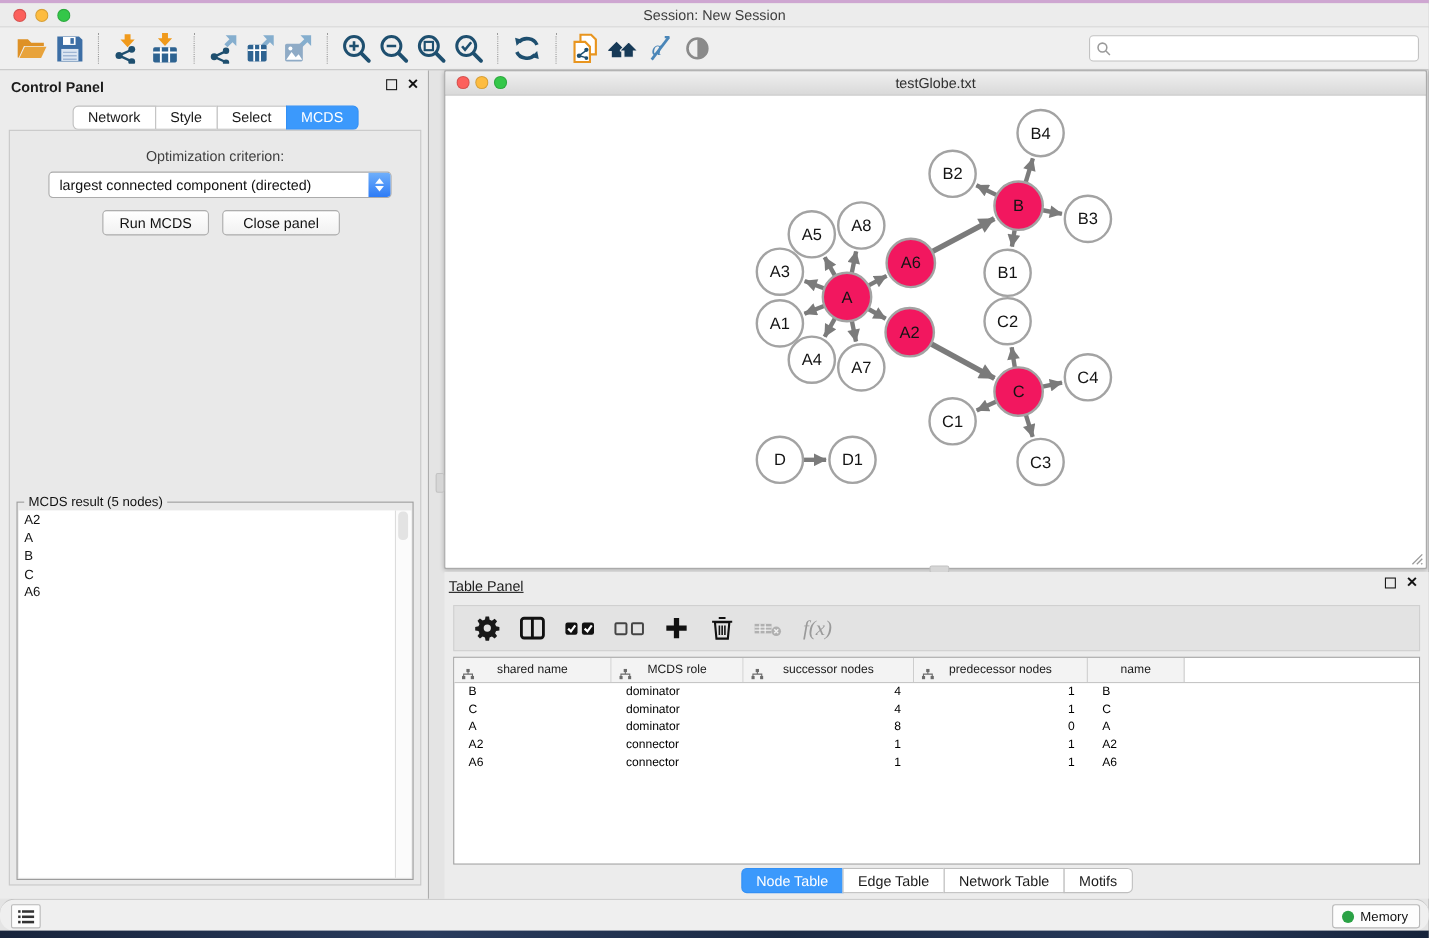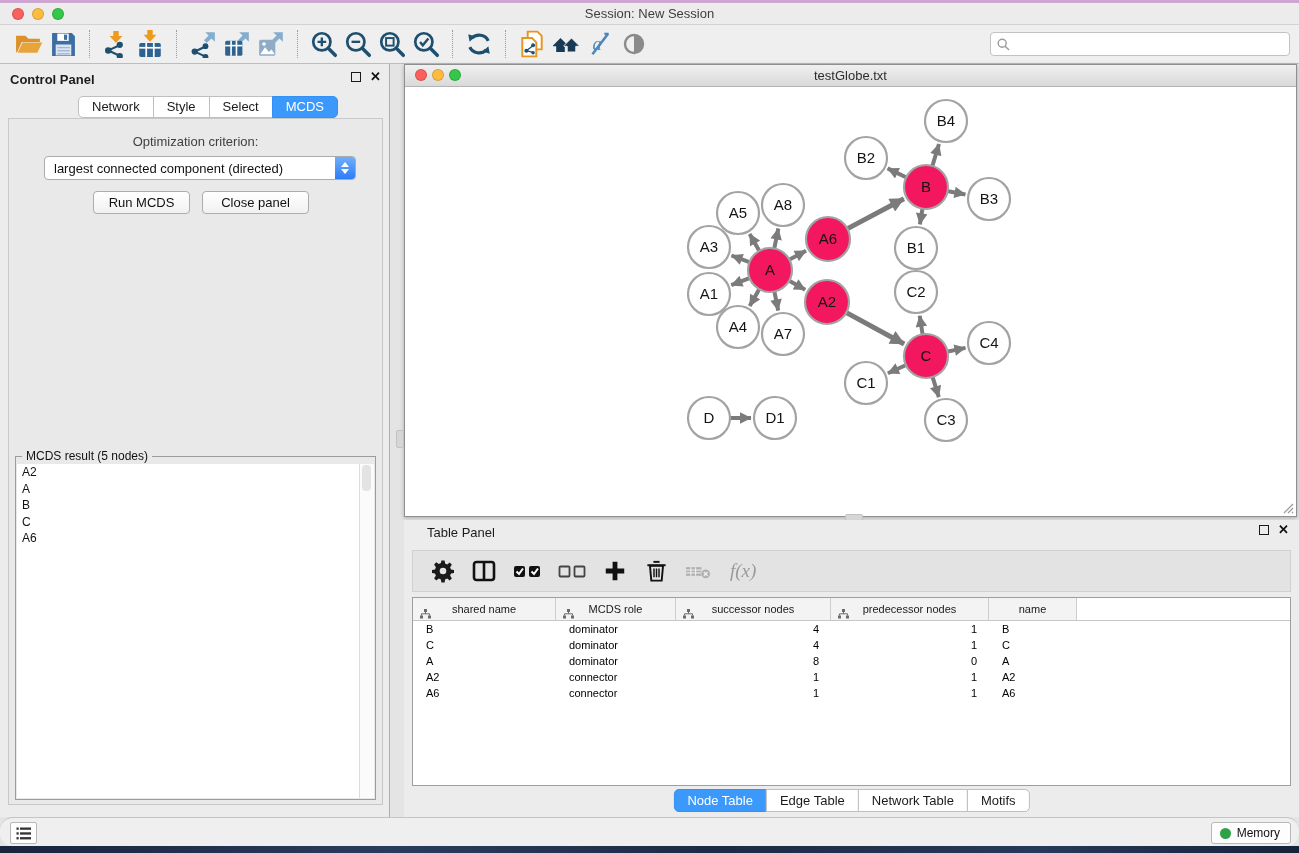--- a/index.html
+++ b/index.html
@@ -29,21 +29,21 @@
   .cp-title{position:absolute;left:10px;top:8px;font-size:13px;color:#1c1c1c;font-weight:bold;}
   .panel-btns{position:absolute;right:8px;top:8px;display:flex;gap:9px;align-items:center;}
   .float-box{width:10px;height:10px;border:1.6px solid #1a1a1a;box-sizing:border-box;}
   .close-x{font-size:13px;font-weight:bold;color:#111;line-height:10px;}
   .seg-tabs{display:flex;}
   .seg{border:1px solid #BFBFBF;background:#fff;color:#1a1a1a;font-size:13px;line-height:20px;
     padding:0 13px;margin-left:-1px;cursor:default;}
   .seg:first-child{border-radius:5px 0 0 5px;margin-left:0;}
   .seg:last-child{border-radius:0 5px 5px 0;}
   .seg.sel{background:#3B99FC;border-color:#3390F5;color:#fff;}
-  .cp-tabs{position:absolute;left:78px;top:32px;}
+  .cp-tabs{position:absolute;left:66px;top:32px;}
   .cp-inner{position:absolute;left:8px;top:54px;width:375px;height:687px;background:#E9E9E9;
     border:1px solid #C8C8C8;box-sizing:border-box;}
   .opt-label{position:absolute;left:0;top:15px;width:100%;text-align:center;font-size:13px;color:#404040;}
   .dropdown{position:absolute;left:35px;top:37px;width:312px;height:24px;background:#fff;border:1px solid #ABABAB;
     border-radius:4px;box-sizing:border-box;display:flex;align-items:center;}
   .dropdown .val{flex:1;font-size:13px;color:#111;padding-left:9px;white-space:nowrap;overflow:hidden;}
   .dd-stepper{width:20px;height:22px;border-radius:0 3px 3px 0;background:linear-gradient(#6FAFFB,#2E7CF6);
     display:flex;flex-direction:column;align-items:center;justify-content:center;gap:2px;}
   .dd-stepper i{display:block;width:0;height:0;border-left:4px solid transparent;border-right:4px solid transparent;}
   .dd-up{border-bottom:5px solid #fff;} .dd-down{border-top:5px solid #fff;}
@@ -65,21 +65,21 @@
   .net-titlebar{position:relative;height:21px;background:linear-gradient(#F0F0F0,#D9D9D9);border-bottom:1px solid #B3B3B3;}
   .net-titlebar .tl{top:4px;}
   .net-title{text-align:center;line-height:21px;font-size:13px;color:#2e2e2e;}
   .net-canvas{position:absolute;left:0;top:22px;right:0;bottom:0;background:#fff;}
   .resize-grip{position:absolute;right:2px;bottom:2px;}
   .splitter-v{position:absolute;left:396px;top:430px;width:8px;height:18px;background:#D6D6D6;border:1px solid #C2C2C2;border-radius:2px;box-sizing:border-box;}
   .splitter-h{position:absolute;left:845px;top:514px;width:18px;height:7px;background:#D6D6D6;border:1px solid #C2C2C2;border-radius:2px;box-sizing:border-box;}
 
   
   .table-panel{position:absolute;left:404px;top:520px;width:895px;height:297px;background:#ECECEC;}
-  .tp-title{position:absolute;left:23px;top:5px;font-size:13px;color:#1c1c1c;}
+  .tp-title{position:absolute;left:4px;top:5px;font-size:13px;color:#1c1c1c;text-decoration:underline;}
   .tp-toolbar{position:absolute;left:8px;top:30px;width:879px;height:42px;background:#E3E3E3;border:1px solid #D0D0D0;
     box-sizing:border-box;display:flex;align-items:center;gap:15px;padding-left:17px;}
   .tp-tbicon{display:inline-flex;align-items:center;justify-content:center;min-width:26px;height:28px;}
   .tp-table{position:absolute;left:8px;top:77px;width:879px;height:189px;background:#fff;border:1px solid #9E9E9E;
     box-sizing:border-box;overflow:hidden;}
   .tp-header{display:flex;height:22px;border-bottom:1px solid #C6C6C6;}
   .tp-hcell{position:relative;background:#F3F3F3;border-right:1px solid #CDCDCD;box-sizing:border-box;
     font-size:11px;color:#1a1a1a;text-align:center;line-height:22px;}
   .tp-hcell .hicon{position:absolute;left:7px;top:6px;}
   .tp-row{display:flex;height:16px;align-items:center;}

